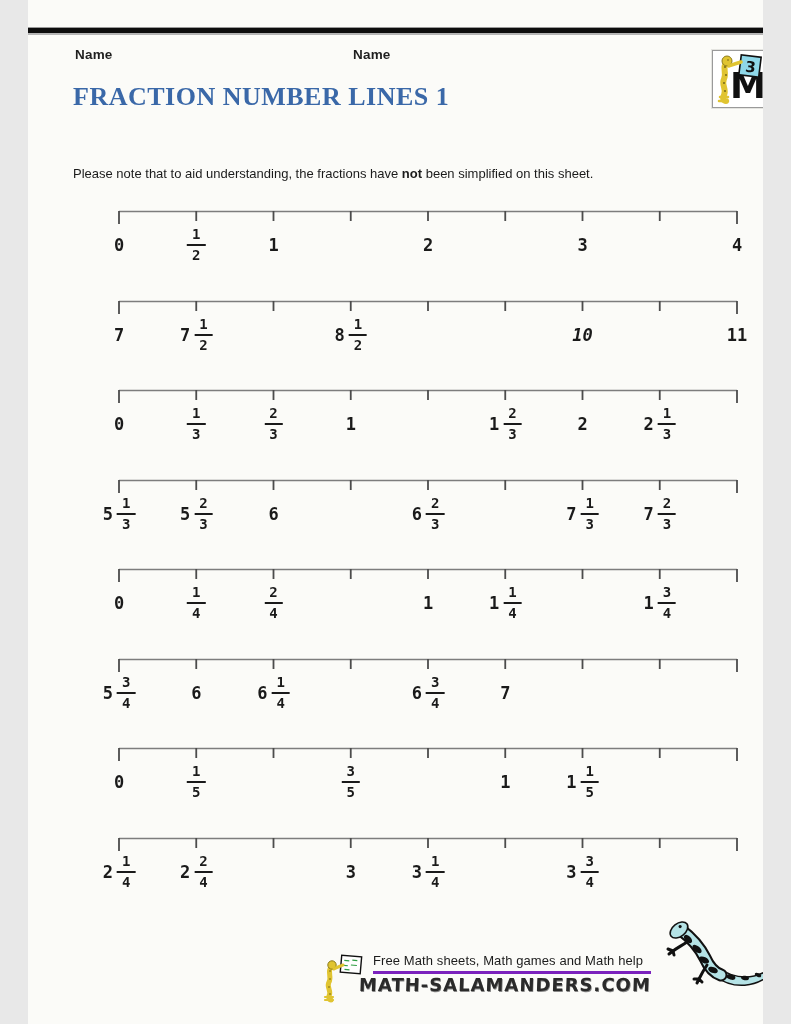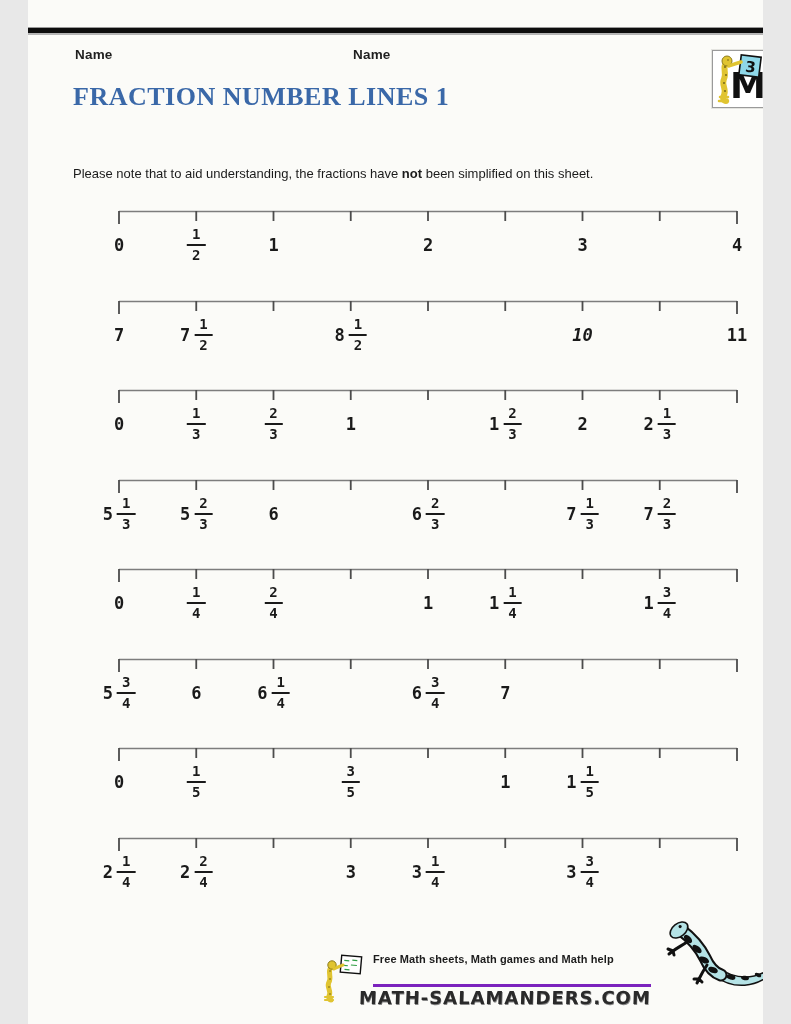--- a/index.html
+++ b/index.html
@@ -60,22 +60,22 @@
     font-size:14px;line-height:1.2;
   }
   .frac .num{border-bottom:2px solid #1a1a1a;padding:0 5px 1px;}
   .frac .den{padding-top:1px;}
   .footer-logo{
     position:absolute;left:291px;top:953px;
     display:flex;align-items:flex-start;
   }
   .footer-text{margin-left:-12px;}
   .tagline{
-    font-size:11px;font-weight:700;color:#1c1c1c;
-    padding-bottom:19px;margin-left:14px;
+    font-size:13px;font-weight:400;color:#1c1c1c;
+    padding-bottom:3px;margin-left:14px;
     border-bottom:3px solid #7b22bd;
     letter-spacing:0.1px;
   }
   .site-row{
     margin-top:0px;
     font-family:"DejaVu Sans",sans-serif;
     font-size:18px;font-weight:700;color:#2a2a2a;
     letter-spacing:1px;transform:skewX(-2deg);
     text-shadow:0.6px 0.6px 0 #888;
   }

